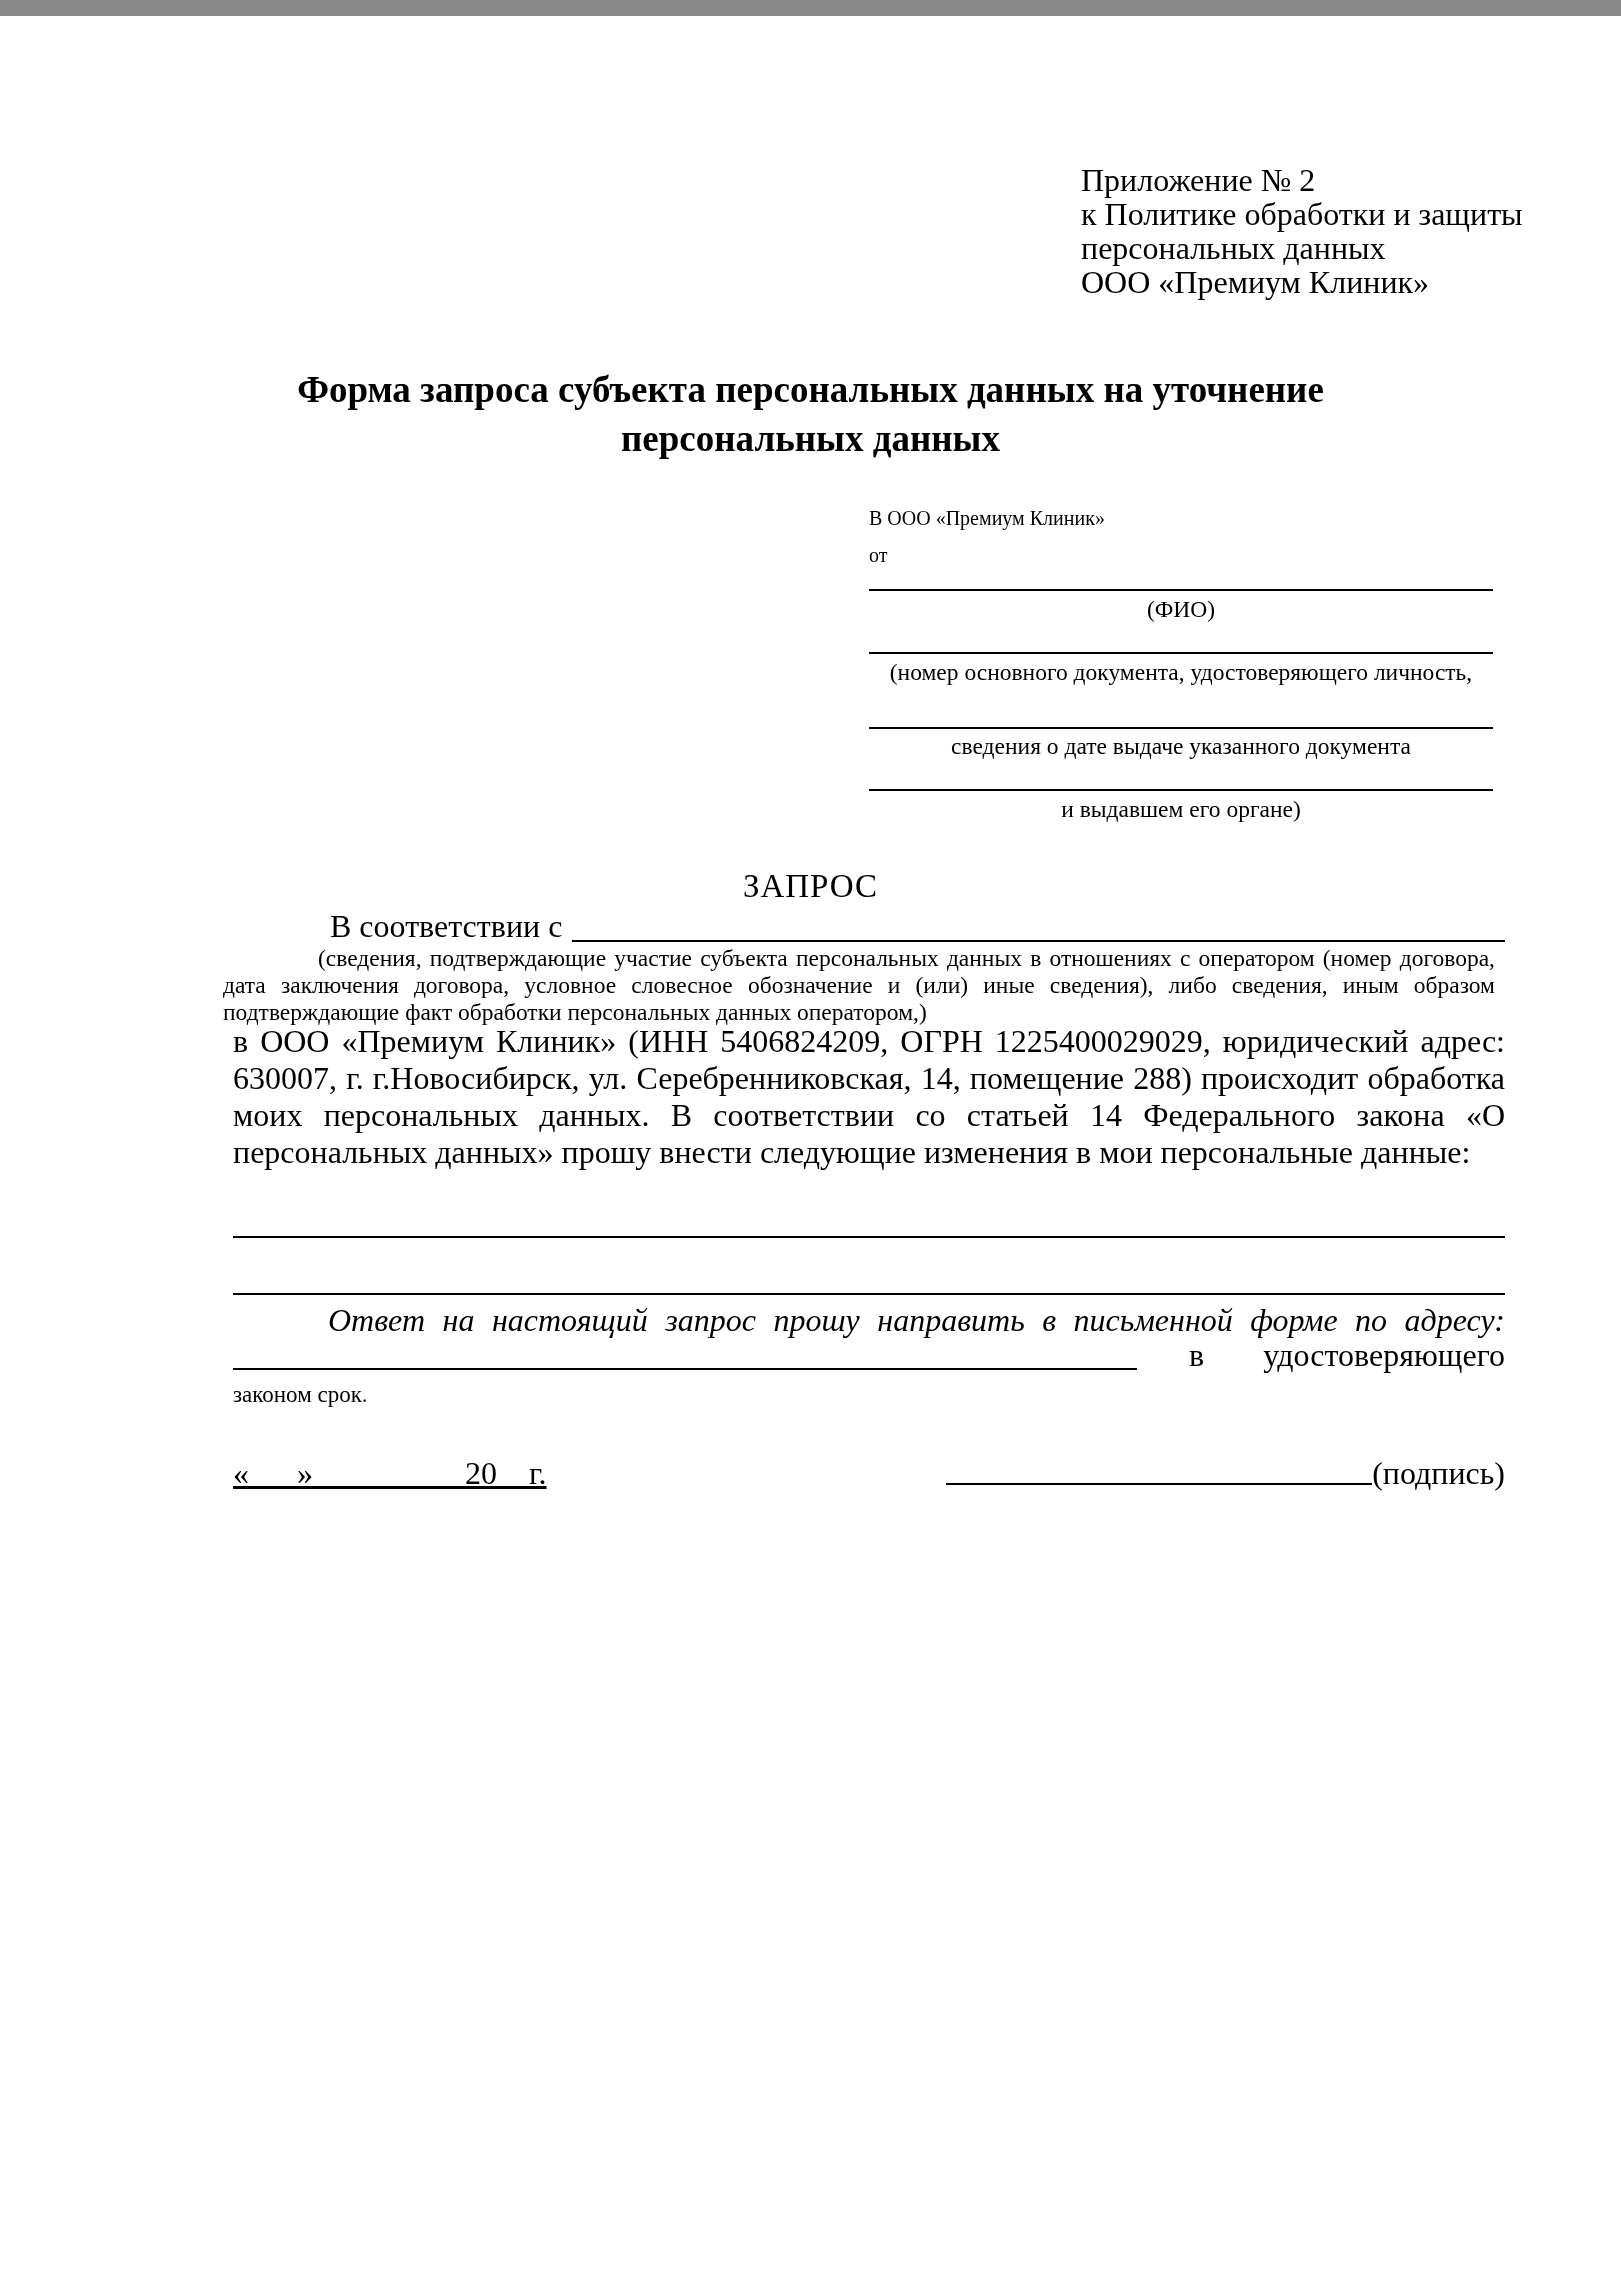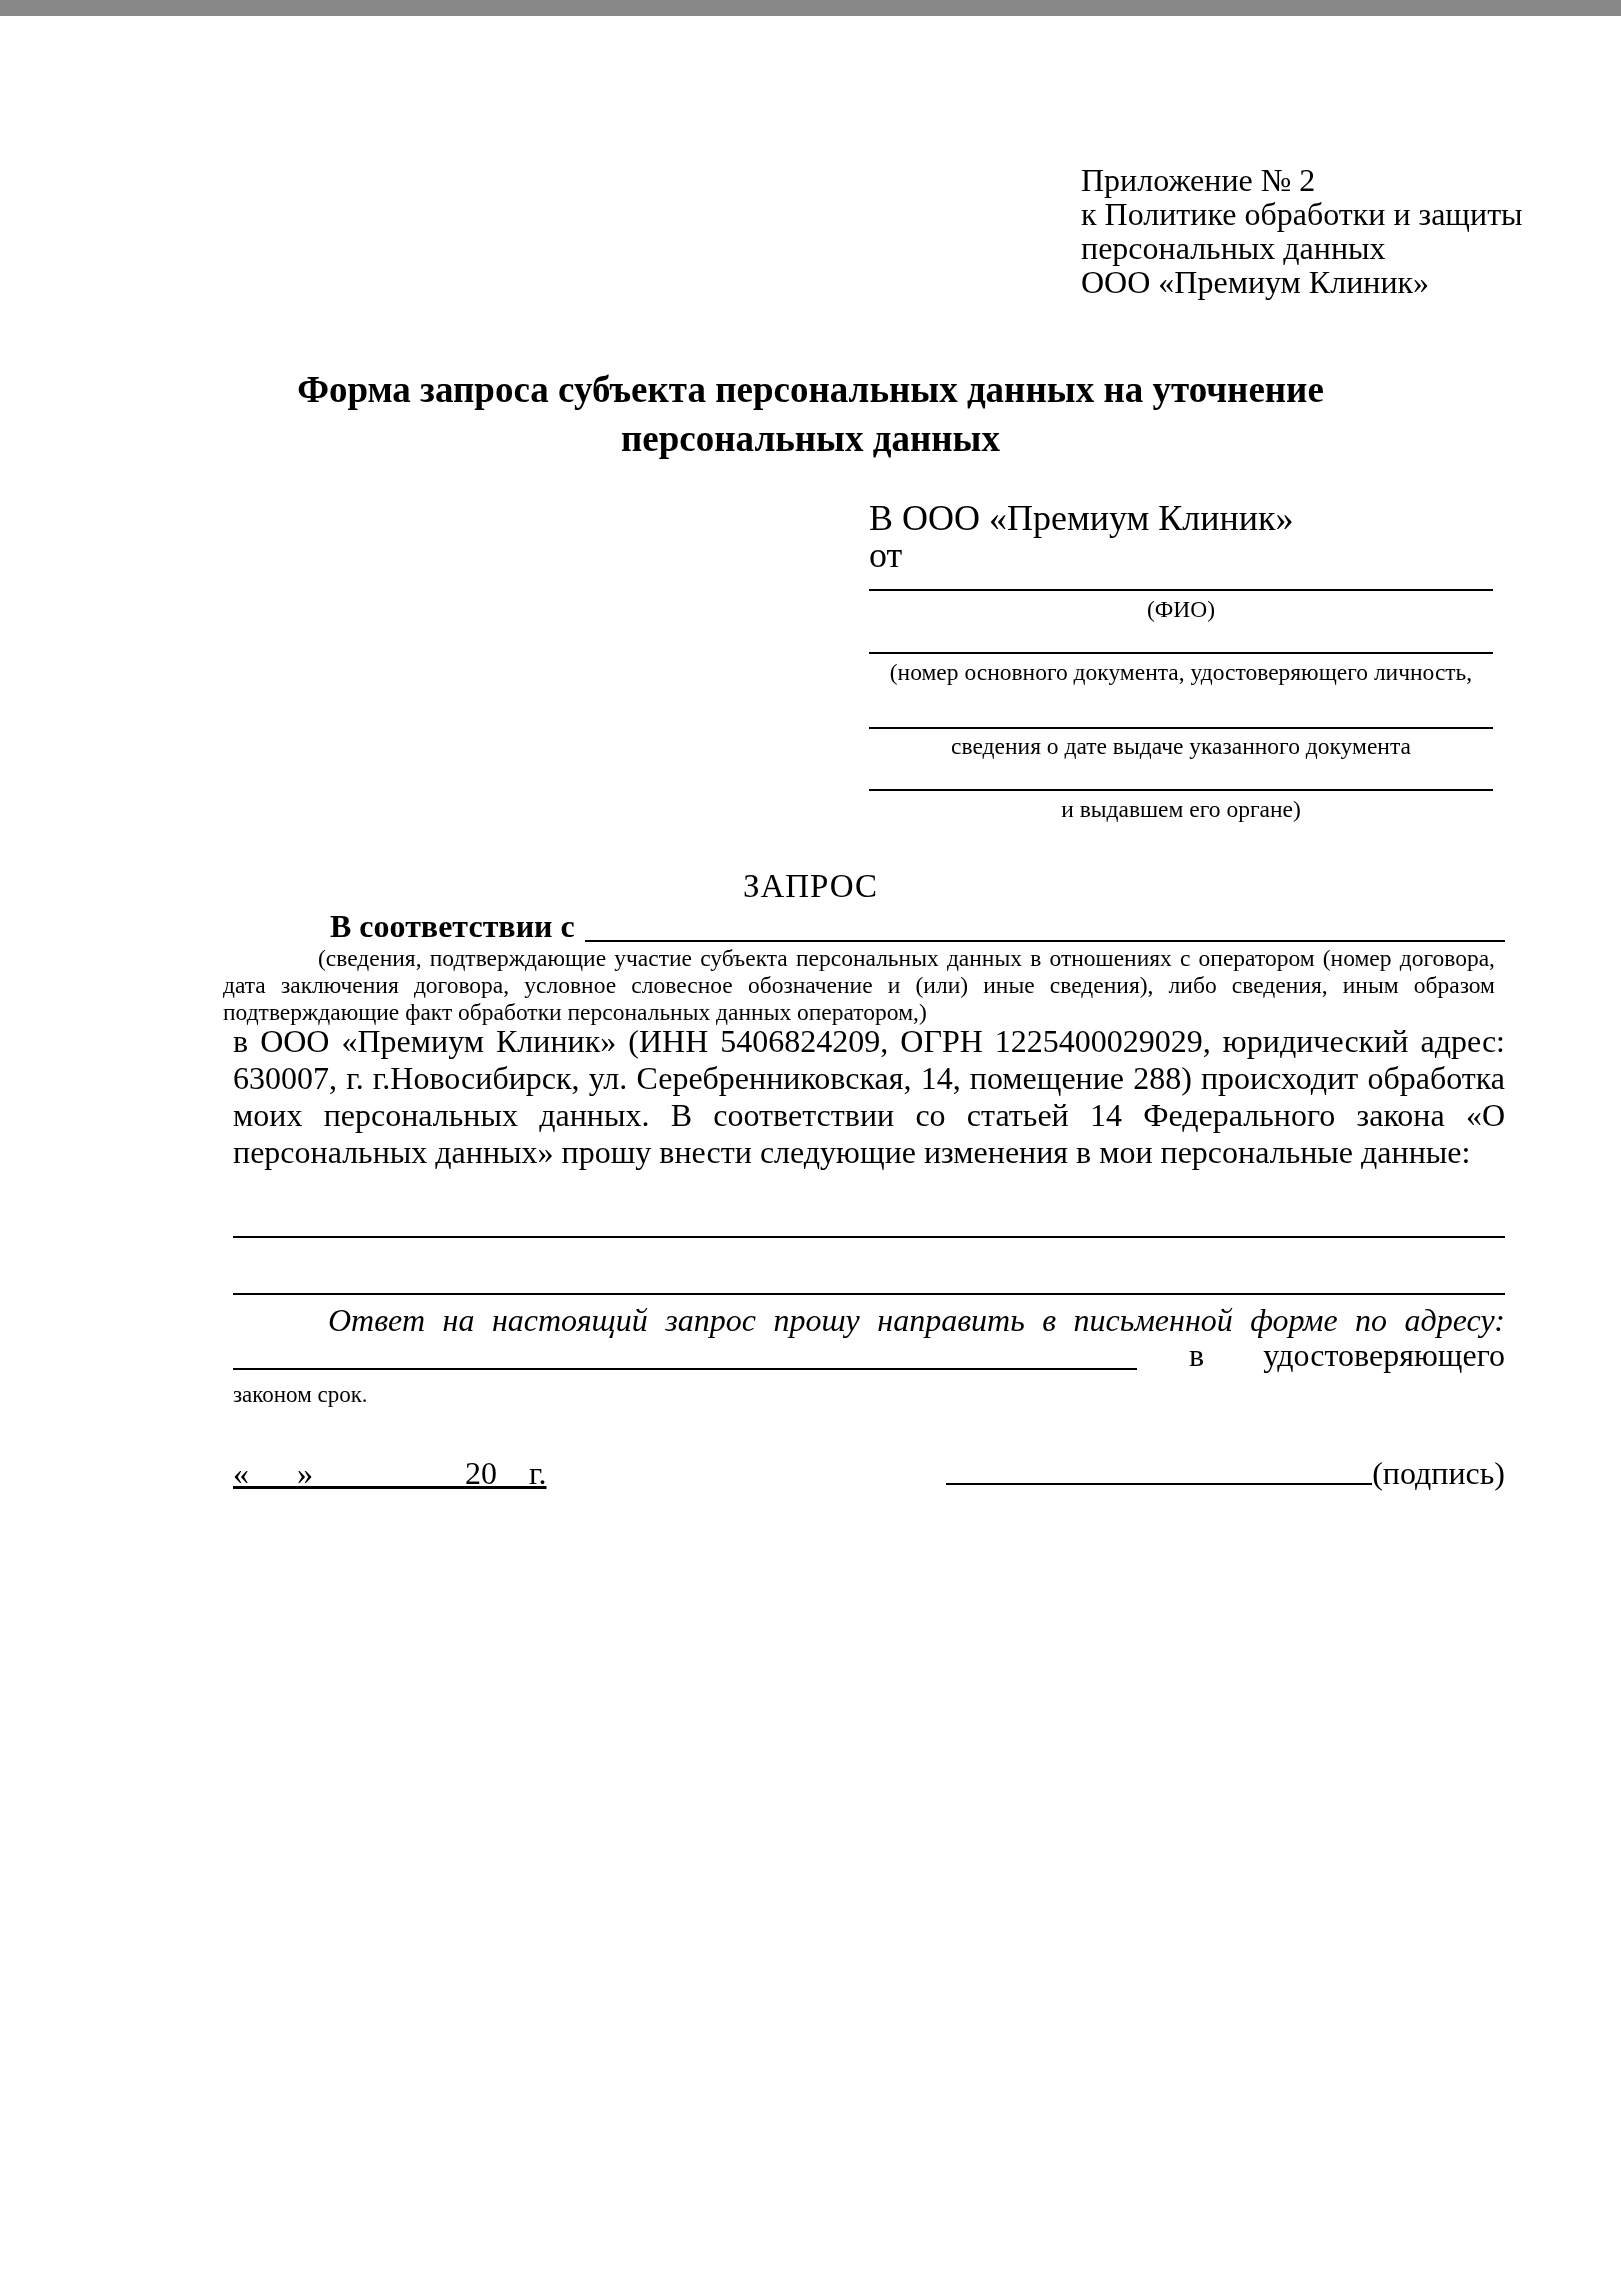--- a/index.html
+++ b/index.html
@@ -18,39 +18,39 @@
     font-size:32px;line-height:34px;text-align:left;
   }
   
   .title-block{
     position:absolute;left:0;top:349px;width:1621px;
     text-align:center;font-weight:bold;font-size:37px;line-height:49px;
   }
   
   .addr-block{
     position:absolute;left:869px;top:484px;width:624px;
-    font-size:36px;line-height:37px;
+    font-size:20px;line-height:37px;
   }
   .fline{
     position:absolute;left:869px;width:624px;height:0;
     border-bottom:2.9px solid #000;
   }
   .fcap{
     position:absolute;left:869px;width:624px;
     text-align:center;font-size:23.5px;line-height:26.5px;
   }
   
   .zapros{
     position:absolute;left:0;top:851px;width:1621px;
     text-align:center;font-size:33px;line-height:39px;letter-spacing:1px;
   }
   
   .intro-row{
     position:absolute;left:233px;top:892px;width:1272px;
-    display:flex;font-size:32px;line-height:37px;font-weight:bold;
+    display:flex;font-size:32px;line-height:37px;
   }
   .intro-row .txt{margin-left:97px;white-space:nowrap;padding-right:9.8px;}
   .intro-row .fill{flex:1;border-bottom:2.9px solid #000;margin-bottom:2.9px;}
   
   .note{
     position:absolute;left:223px;top:929px;width:1272px;
     font-size:23.5px;line-height:27px;text-align:justify;text-indent:95px;
   }
   
   .body-par{

